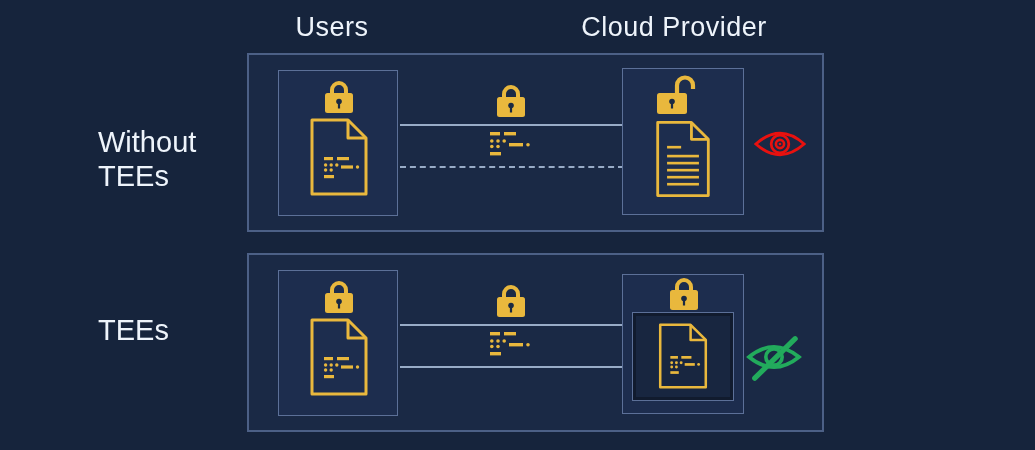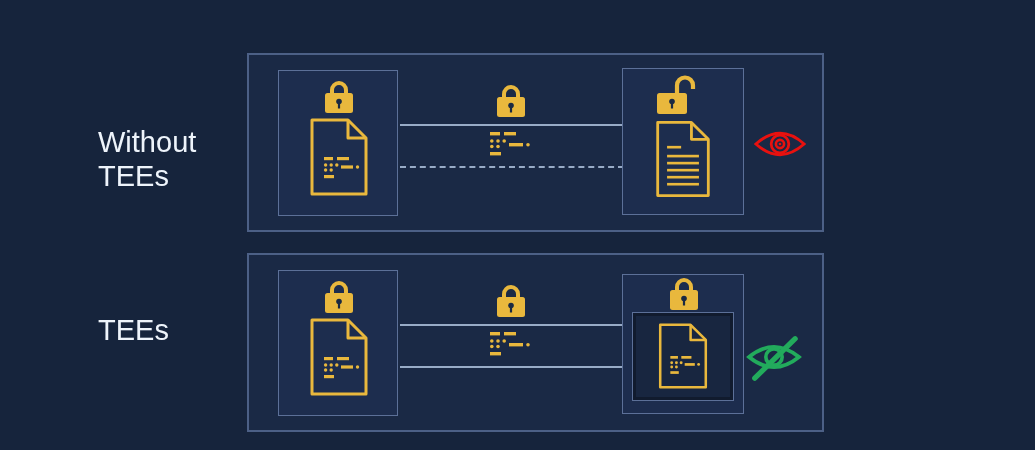--- a/index.html
+++ b/index.html
@@ -110,20 +110,22 @@
         <circle cx="28" cy="19" r="1.4" fill="currentColor"></circle>
       </symbol>
       <symbol id="i-eye-off" viewBox="0 0 60 52">
         <path d="M4 26 Q30 5 56 26 Q30 47 4 26 Z" fill="none" stroke="currentColor" stroke-width="3.8"></path>
         <circle cx="30" cy="26" r="8.5" fill="none" stroke="currentColor" stroke-width="3.8"></circle>
         <line x1="10" y1="48" x2="52" y2="7" stroke="currentColor" stroke-width="5.5" stroke-linecap="round"></line>
       </symbol>
     </defs>
   </svg>
 
+  <div class="col-header users">Users</div>
+  <div class="col-header cloud">Cloud Provider</div>
 
   <div class="row-label r1">
     <div>Without</div>
     <div>TEEs</div>
   </div>
 
   <div class="panel p1">
     <div class="item-box user-box">
       <svg class="icon gold lock-sm">
           <use href="#i-lock"></use>

